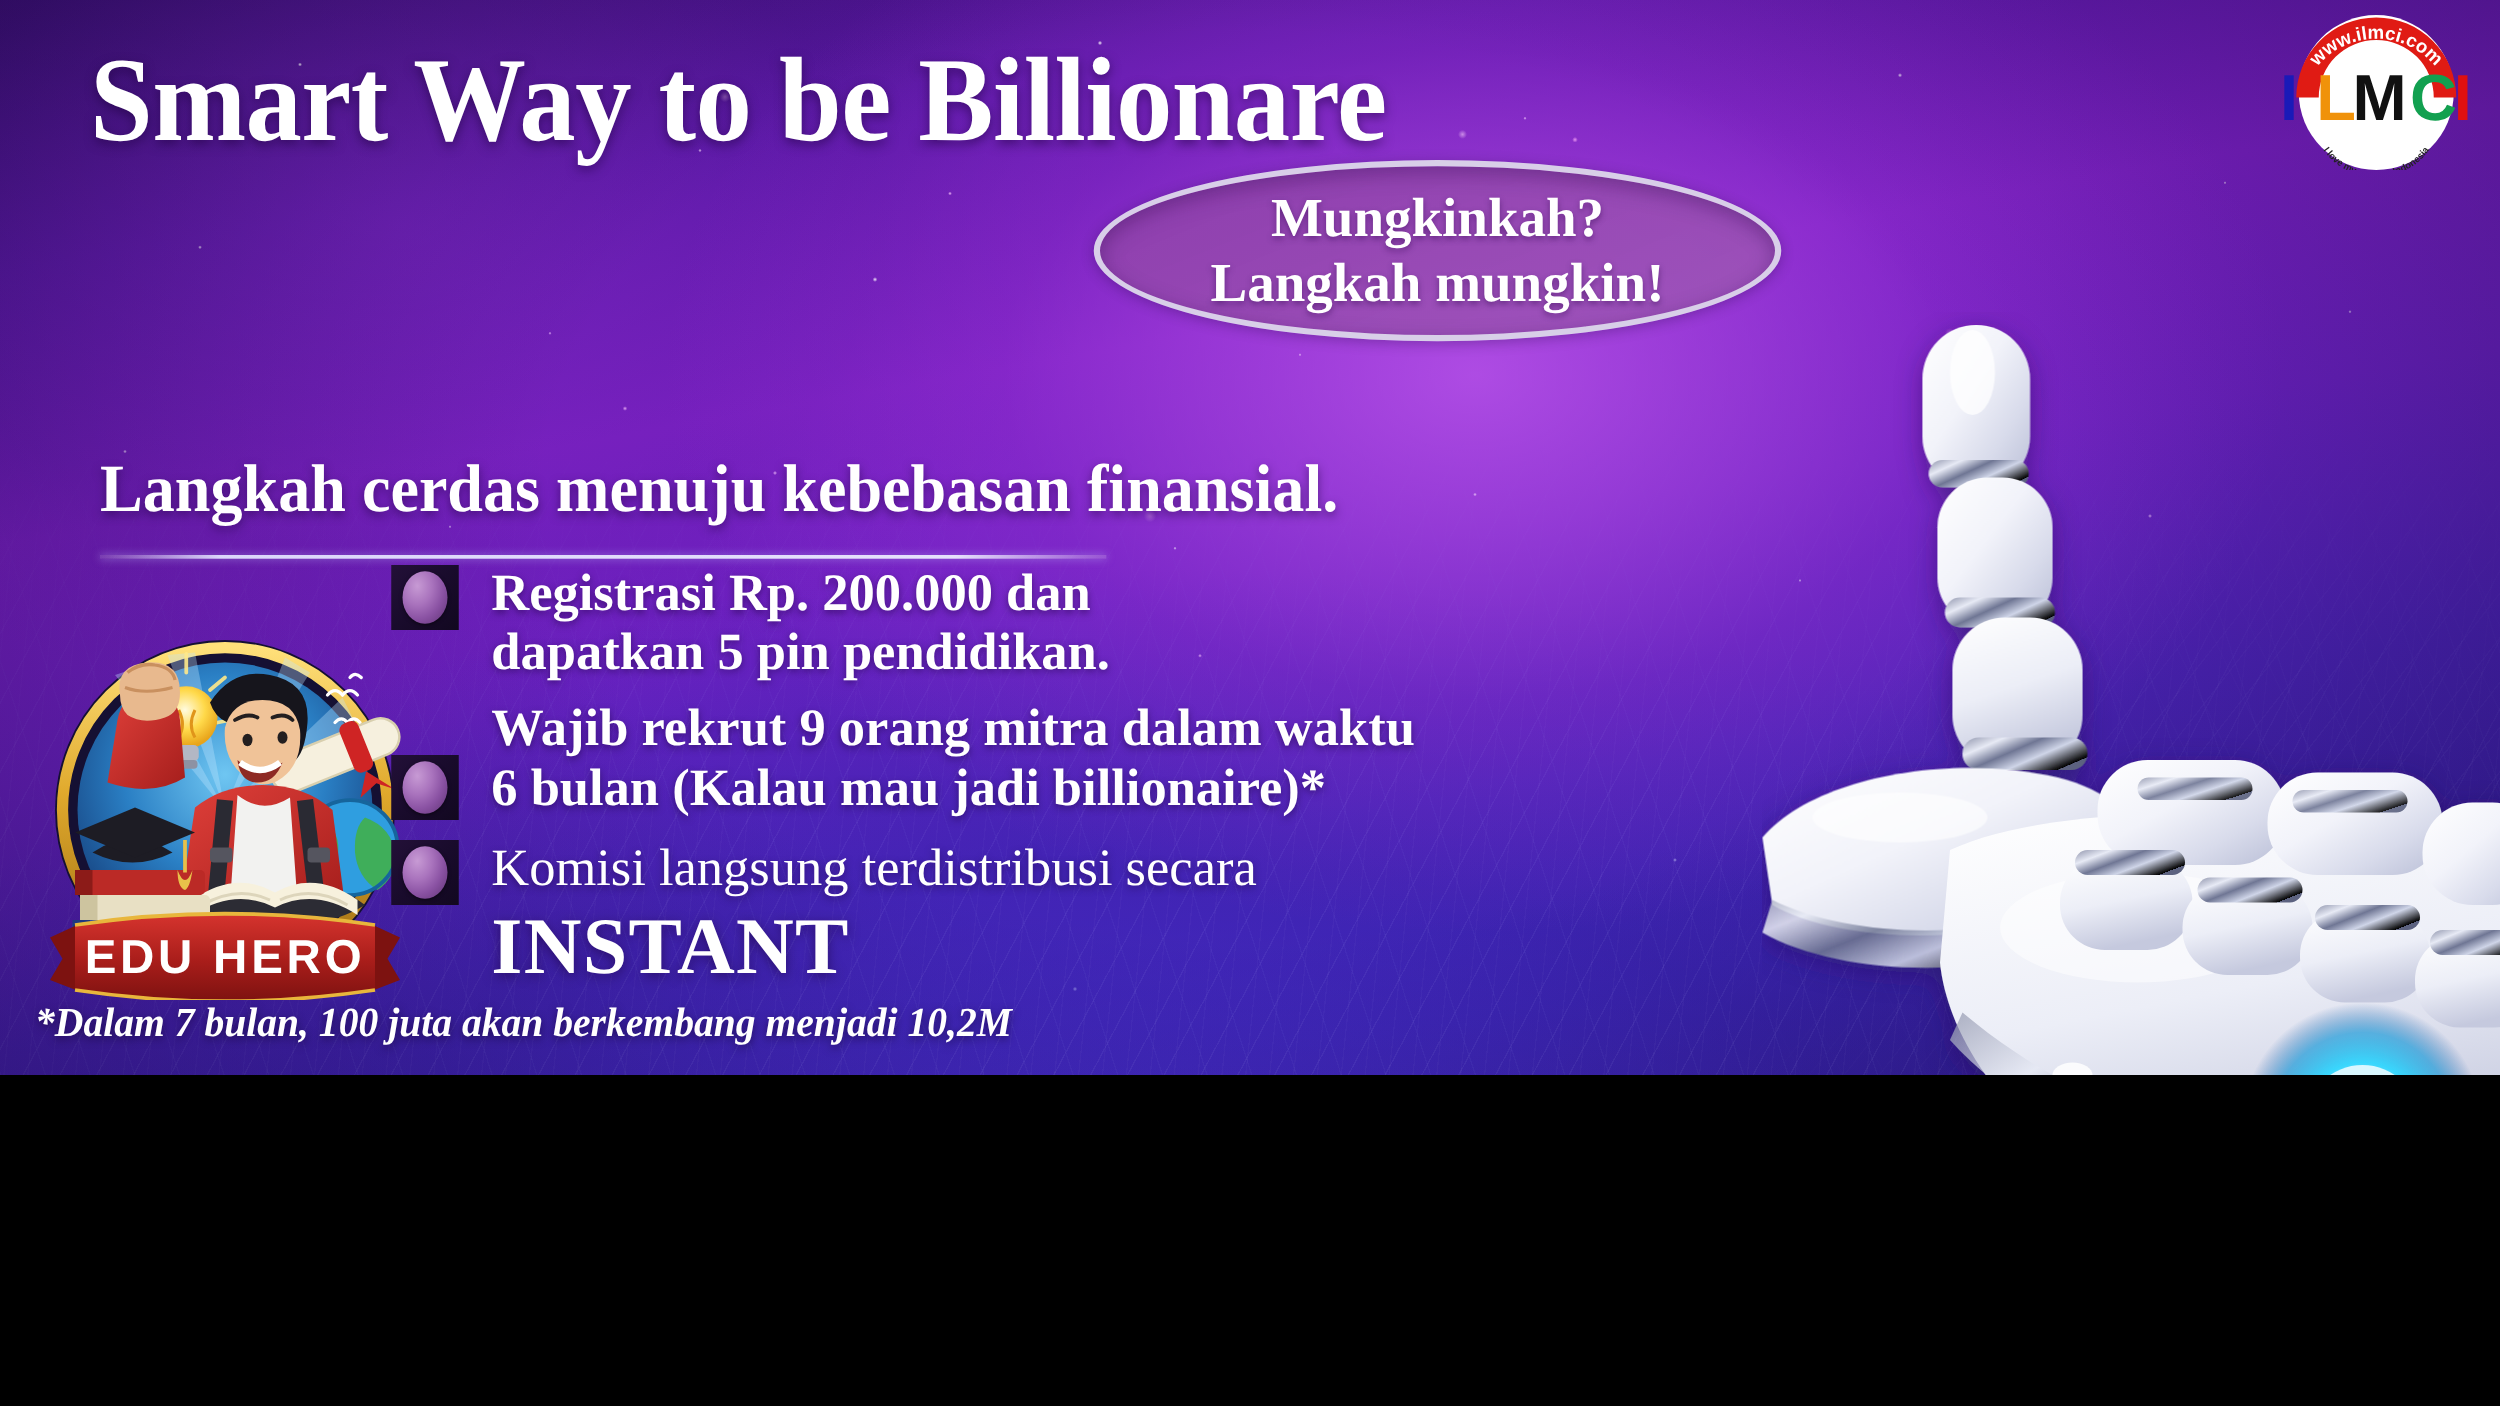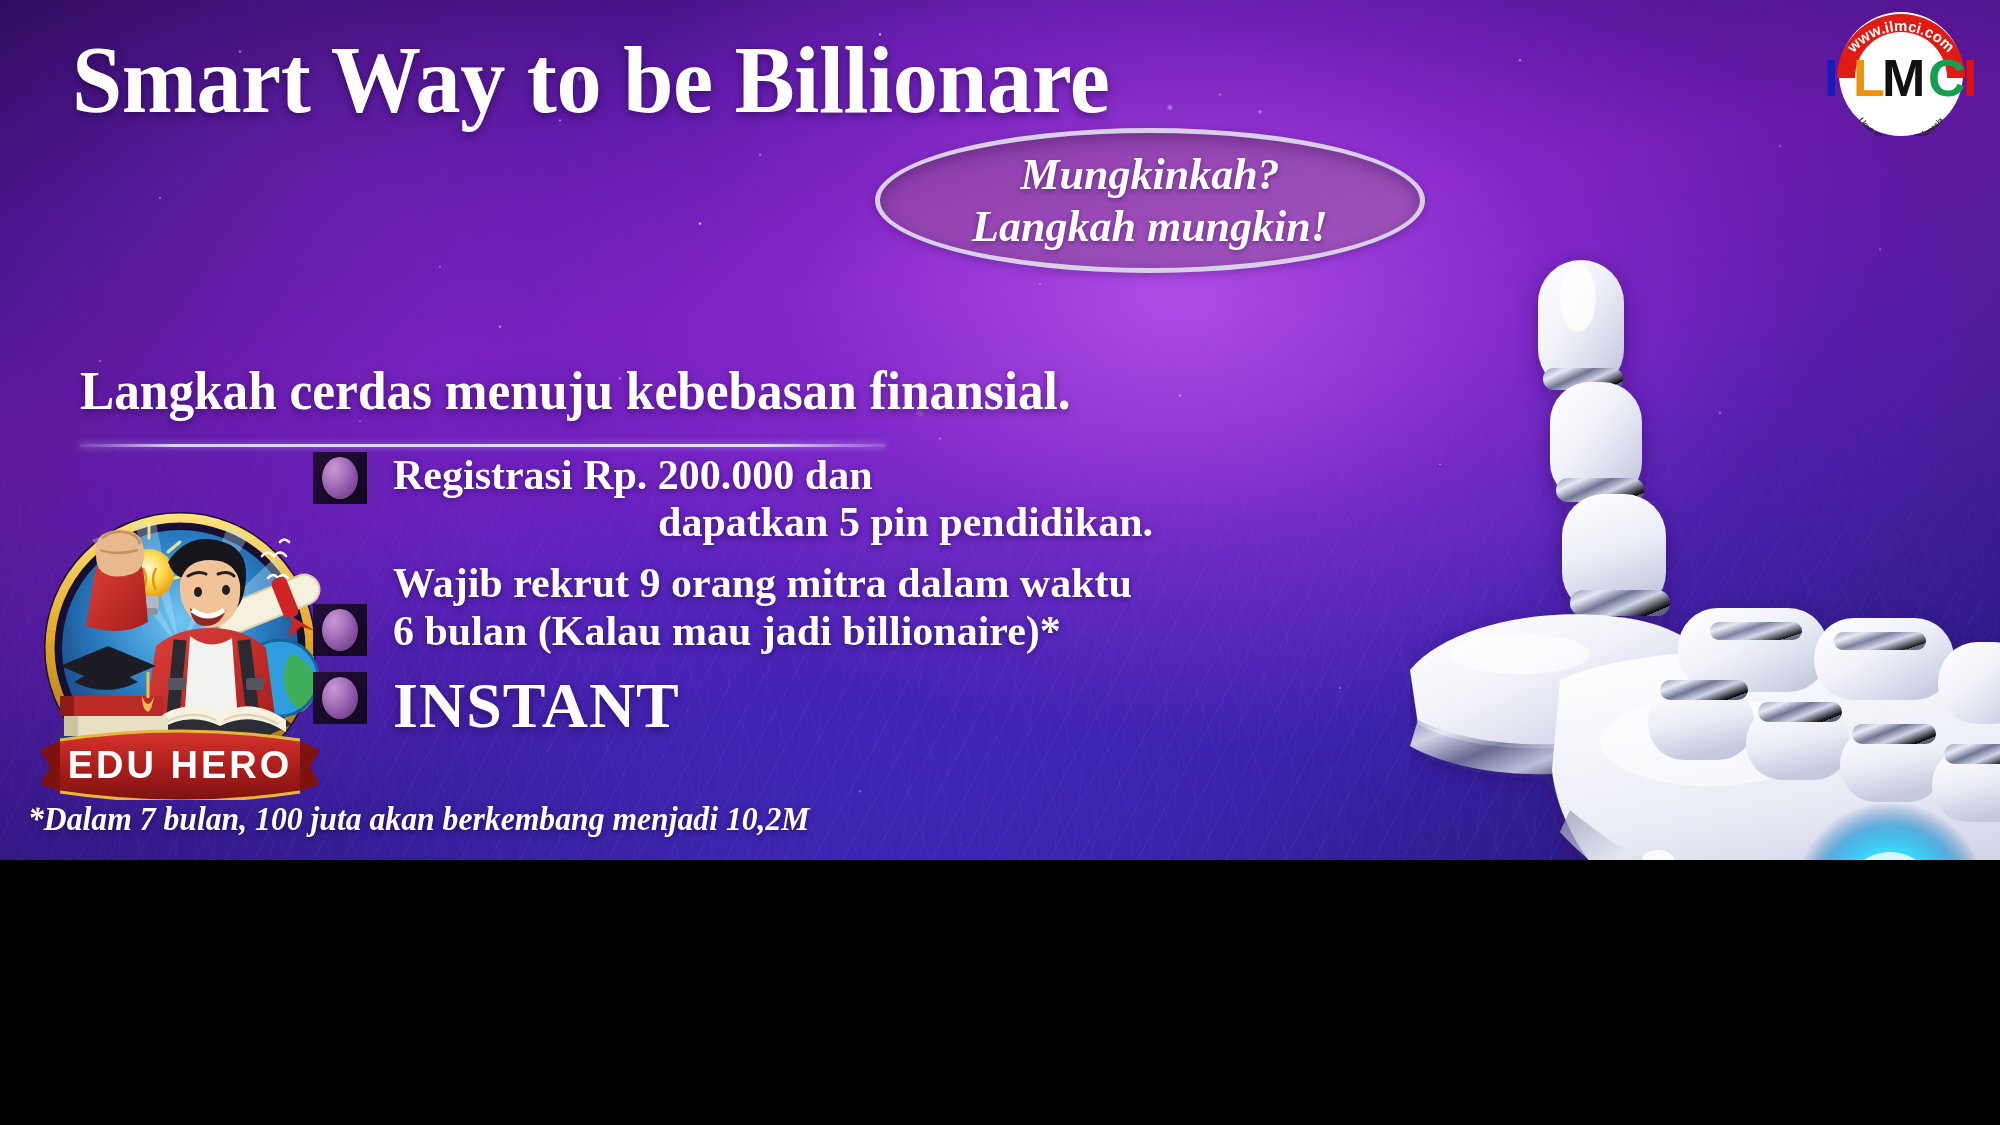--- a/index.html
+++ b/index.html
@@ -113,21 +113,20 @@
     border-radius:50%;
     background:linear-gradient(158deg, rgba(141,62,170,.93) 0%, rgba(150,74,176,.9) 45%, rgba(159,88,184,.88) 100%);
     border:5px solid #d8cfe8;
     display:flex; flex-direction:column; align-items:center; justify-content:center;
     box-shadow:0 5px 16px rgba(40,5,70,.35) inset, 0 2px 10px rgba(30,0,60,.3);
   }
   #callout .ln {
     color:#ffffff; font-family:"Liberation Serif", serif; font-weight:700;
     font-size:44px; line-height:1.18; white-space:nowrap;
     text-shadow:0 2px 5px rgba(40,0,70,.45);
-    font-style:italic;
   }
 
   
   #subtitle {
     position:absolute; left:80px; top:362px; width:1120px;
     font-family:"Liberation Serif", serif; font-weight:700;
     font-size:54px; color:#ffffff; line-height:1.1;
     transform:scaleX(.95); transform-origin:left center;
     text-shadow:0 3px 8px rgba(30,0,60,.5);
     white-space:nowrap;
@@ -153,21 +152,21 @@
     display:block; width:36px; height:42px; border-radius:50%;
     background:radial-gradient(ellipse at 33% 28%, #c79ad4 0%, #a973bd 35%, #8a52a3 62%, #5d3172 100%);
     box-shadow:0 1px 3px rgba(0,0,0,.5);
   }
   .btext {
     margin-left:80px; color:#ffffff;
     font-family:"Liberation Serif", serif;
     text-shadow:0 2px 6px rgba(25,0,55,.5);
   }
   .b1 { font-weight:700; font-size:42px; line-height:1.12; text-align:justify; width:760px; }
-  .b1 .l2 { text-align:right; }
+  .b1 .l2 { text-align:left; }
   .b2 { font-weight:700; font-size:42px; line-height:1.14; white-space:nowrap; }
   .b3 { font-weight:400; font-size:42px; line-height:1.14; white-space:nowrap; }
   #instant {
     margin-left:80px; margin-top:3px; color:#ffffff;
     font-family:"Liberation Serif", serif; font-weight:700;
     font-size:64px; line-height:1.05; letter-spacing:1px;
     text-shadow:0 3px 9px rgba(25,0,55,.55);
   }
 
   
@@ -480,20 +479,23 @@
       <div class="btext b2">
         <div>Wajib rekrut 9 orang mitra dalam waktu</div>
         <div>6 bulan (Kalau mau jadi billionaire)*</div>
       </div>
     </div>
 
     <div class="brow" style="margin-top:16px;">
       <span class="bullet-mark">
           <i></i>
         </span>
+      <div class="btext b3">
+        <div>Komisi langsung terdistribusi secara</div>
+      </div>
       <div id="instant">INSTANT</div>
     </div>
 
   </div>
 
   <div id="footnote">*Dalam 7 bulan, 100 juta akan berkembang menjadi 10,2M</div>
 
 </div>
 
 </body></html>

